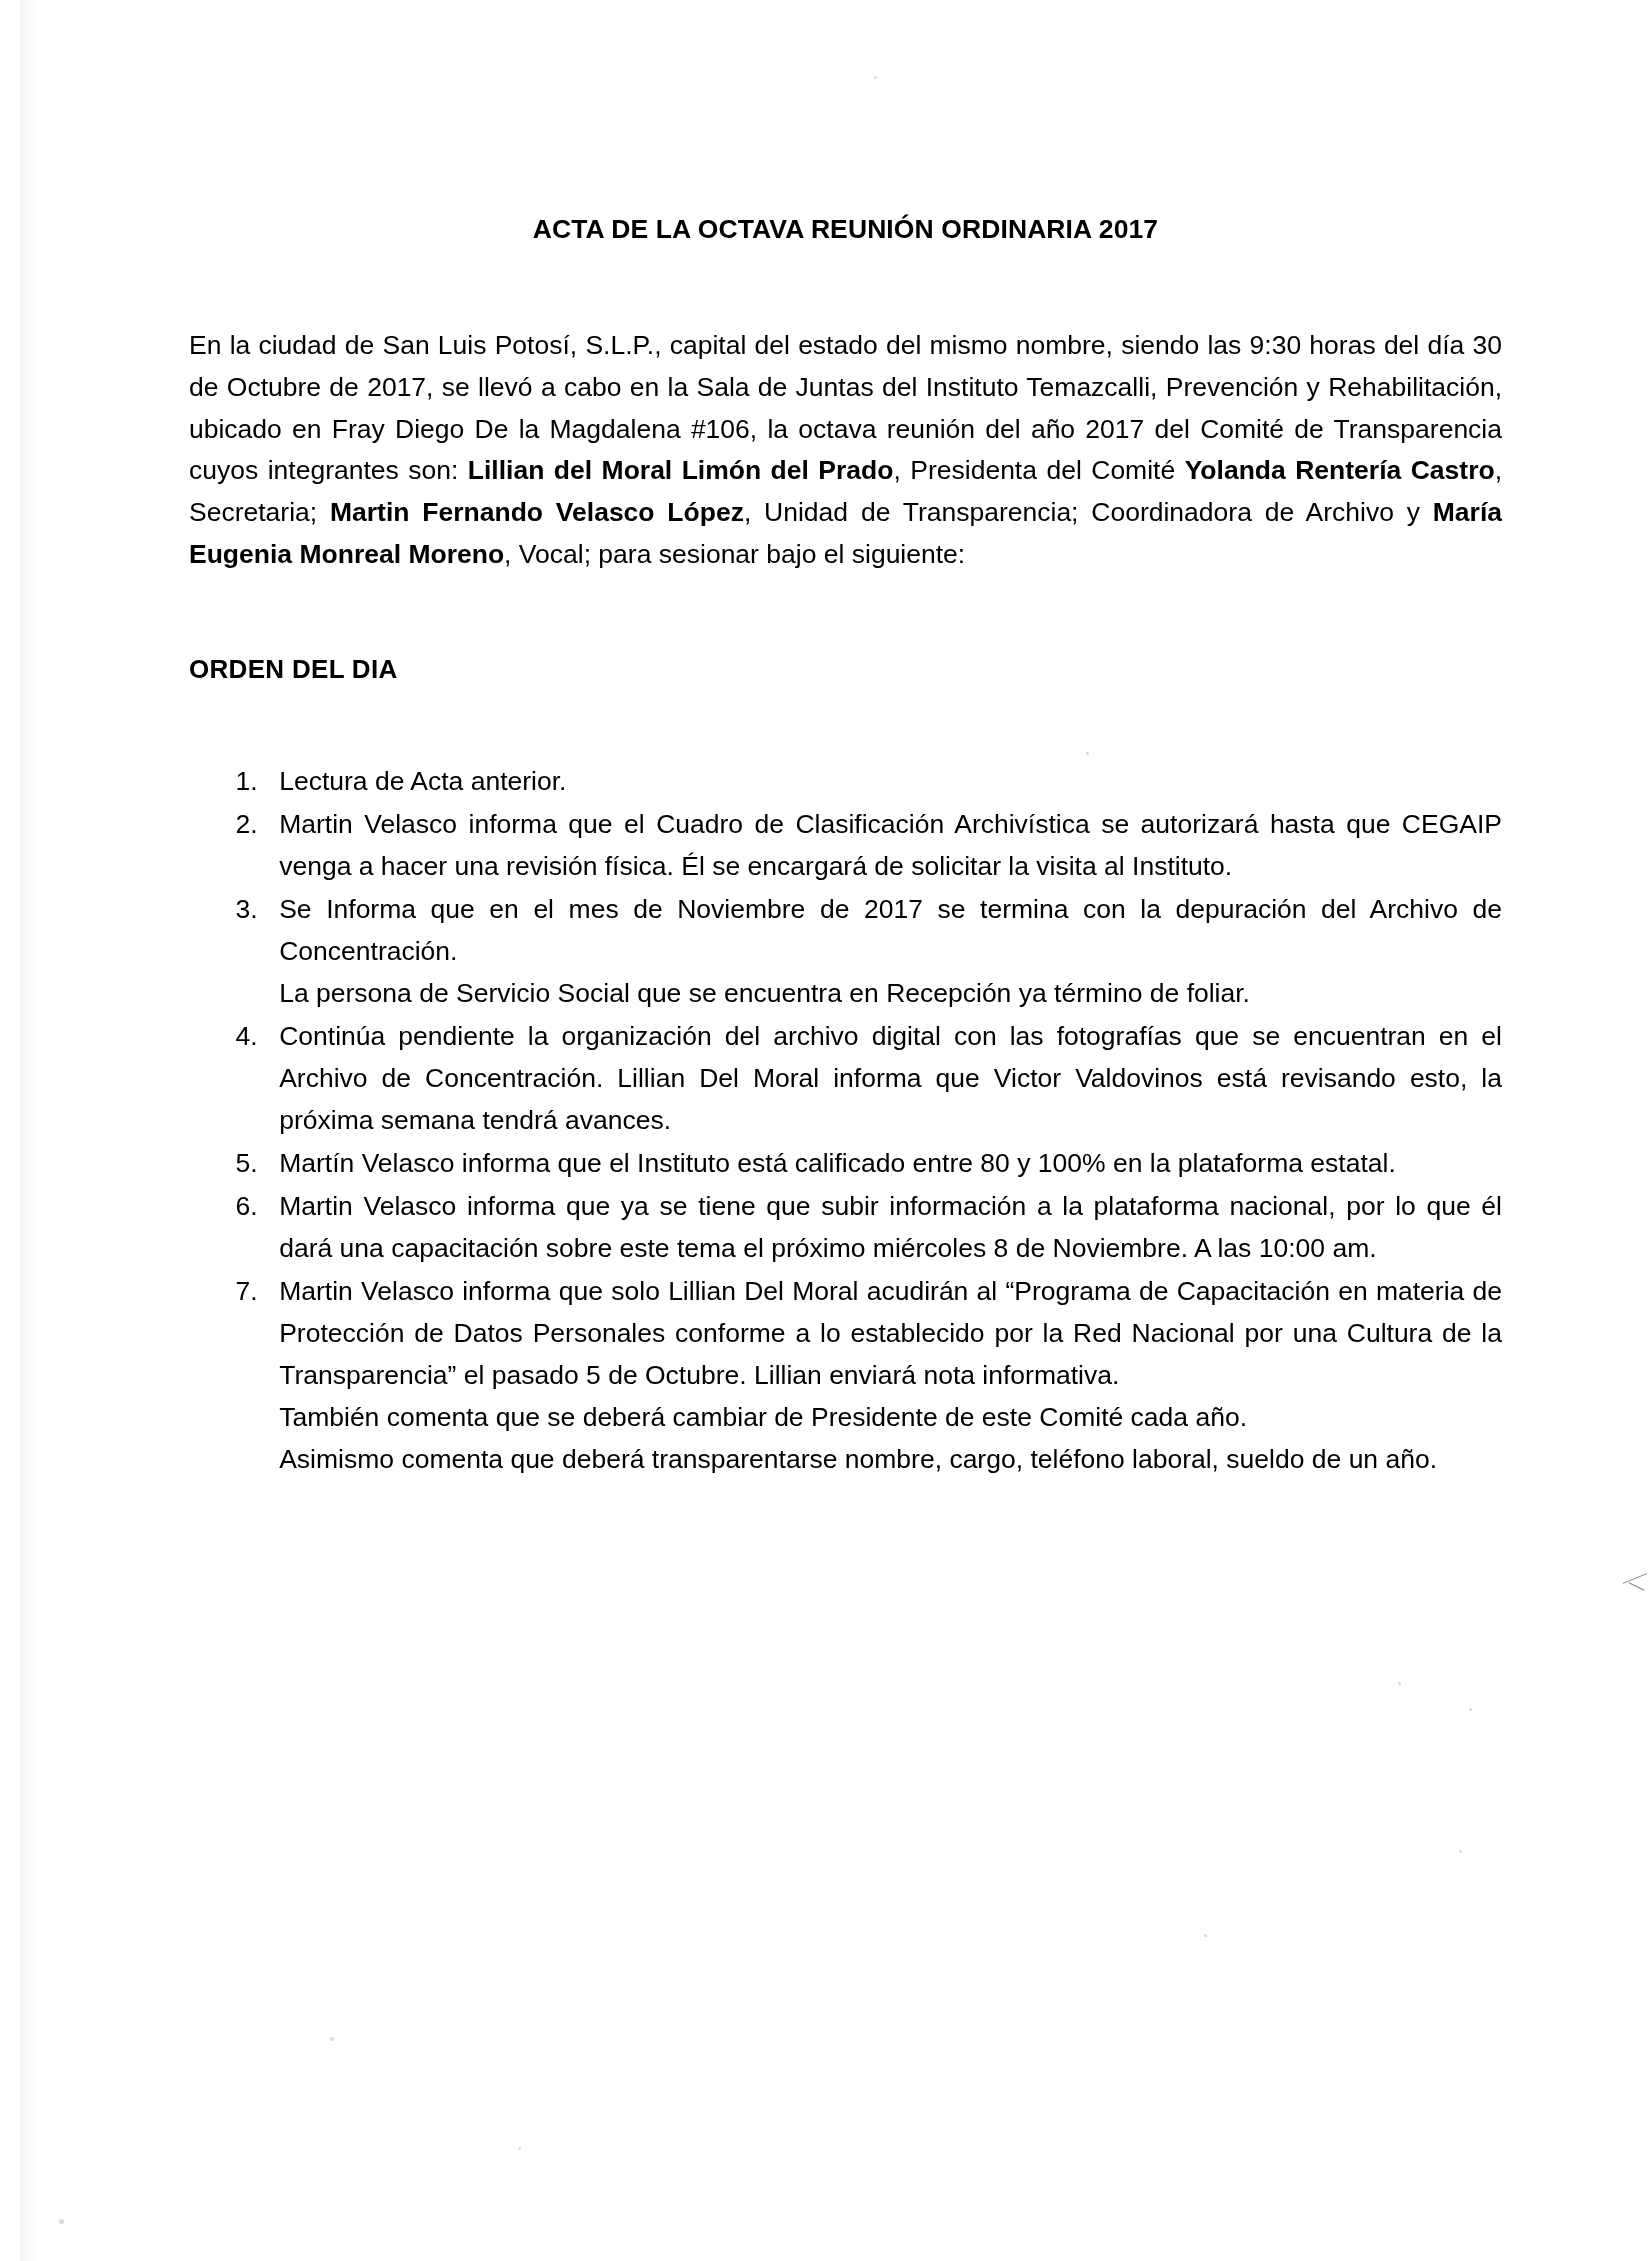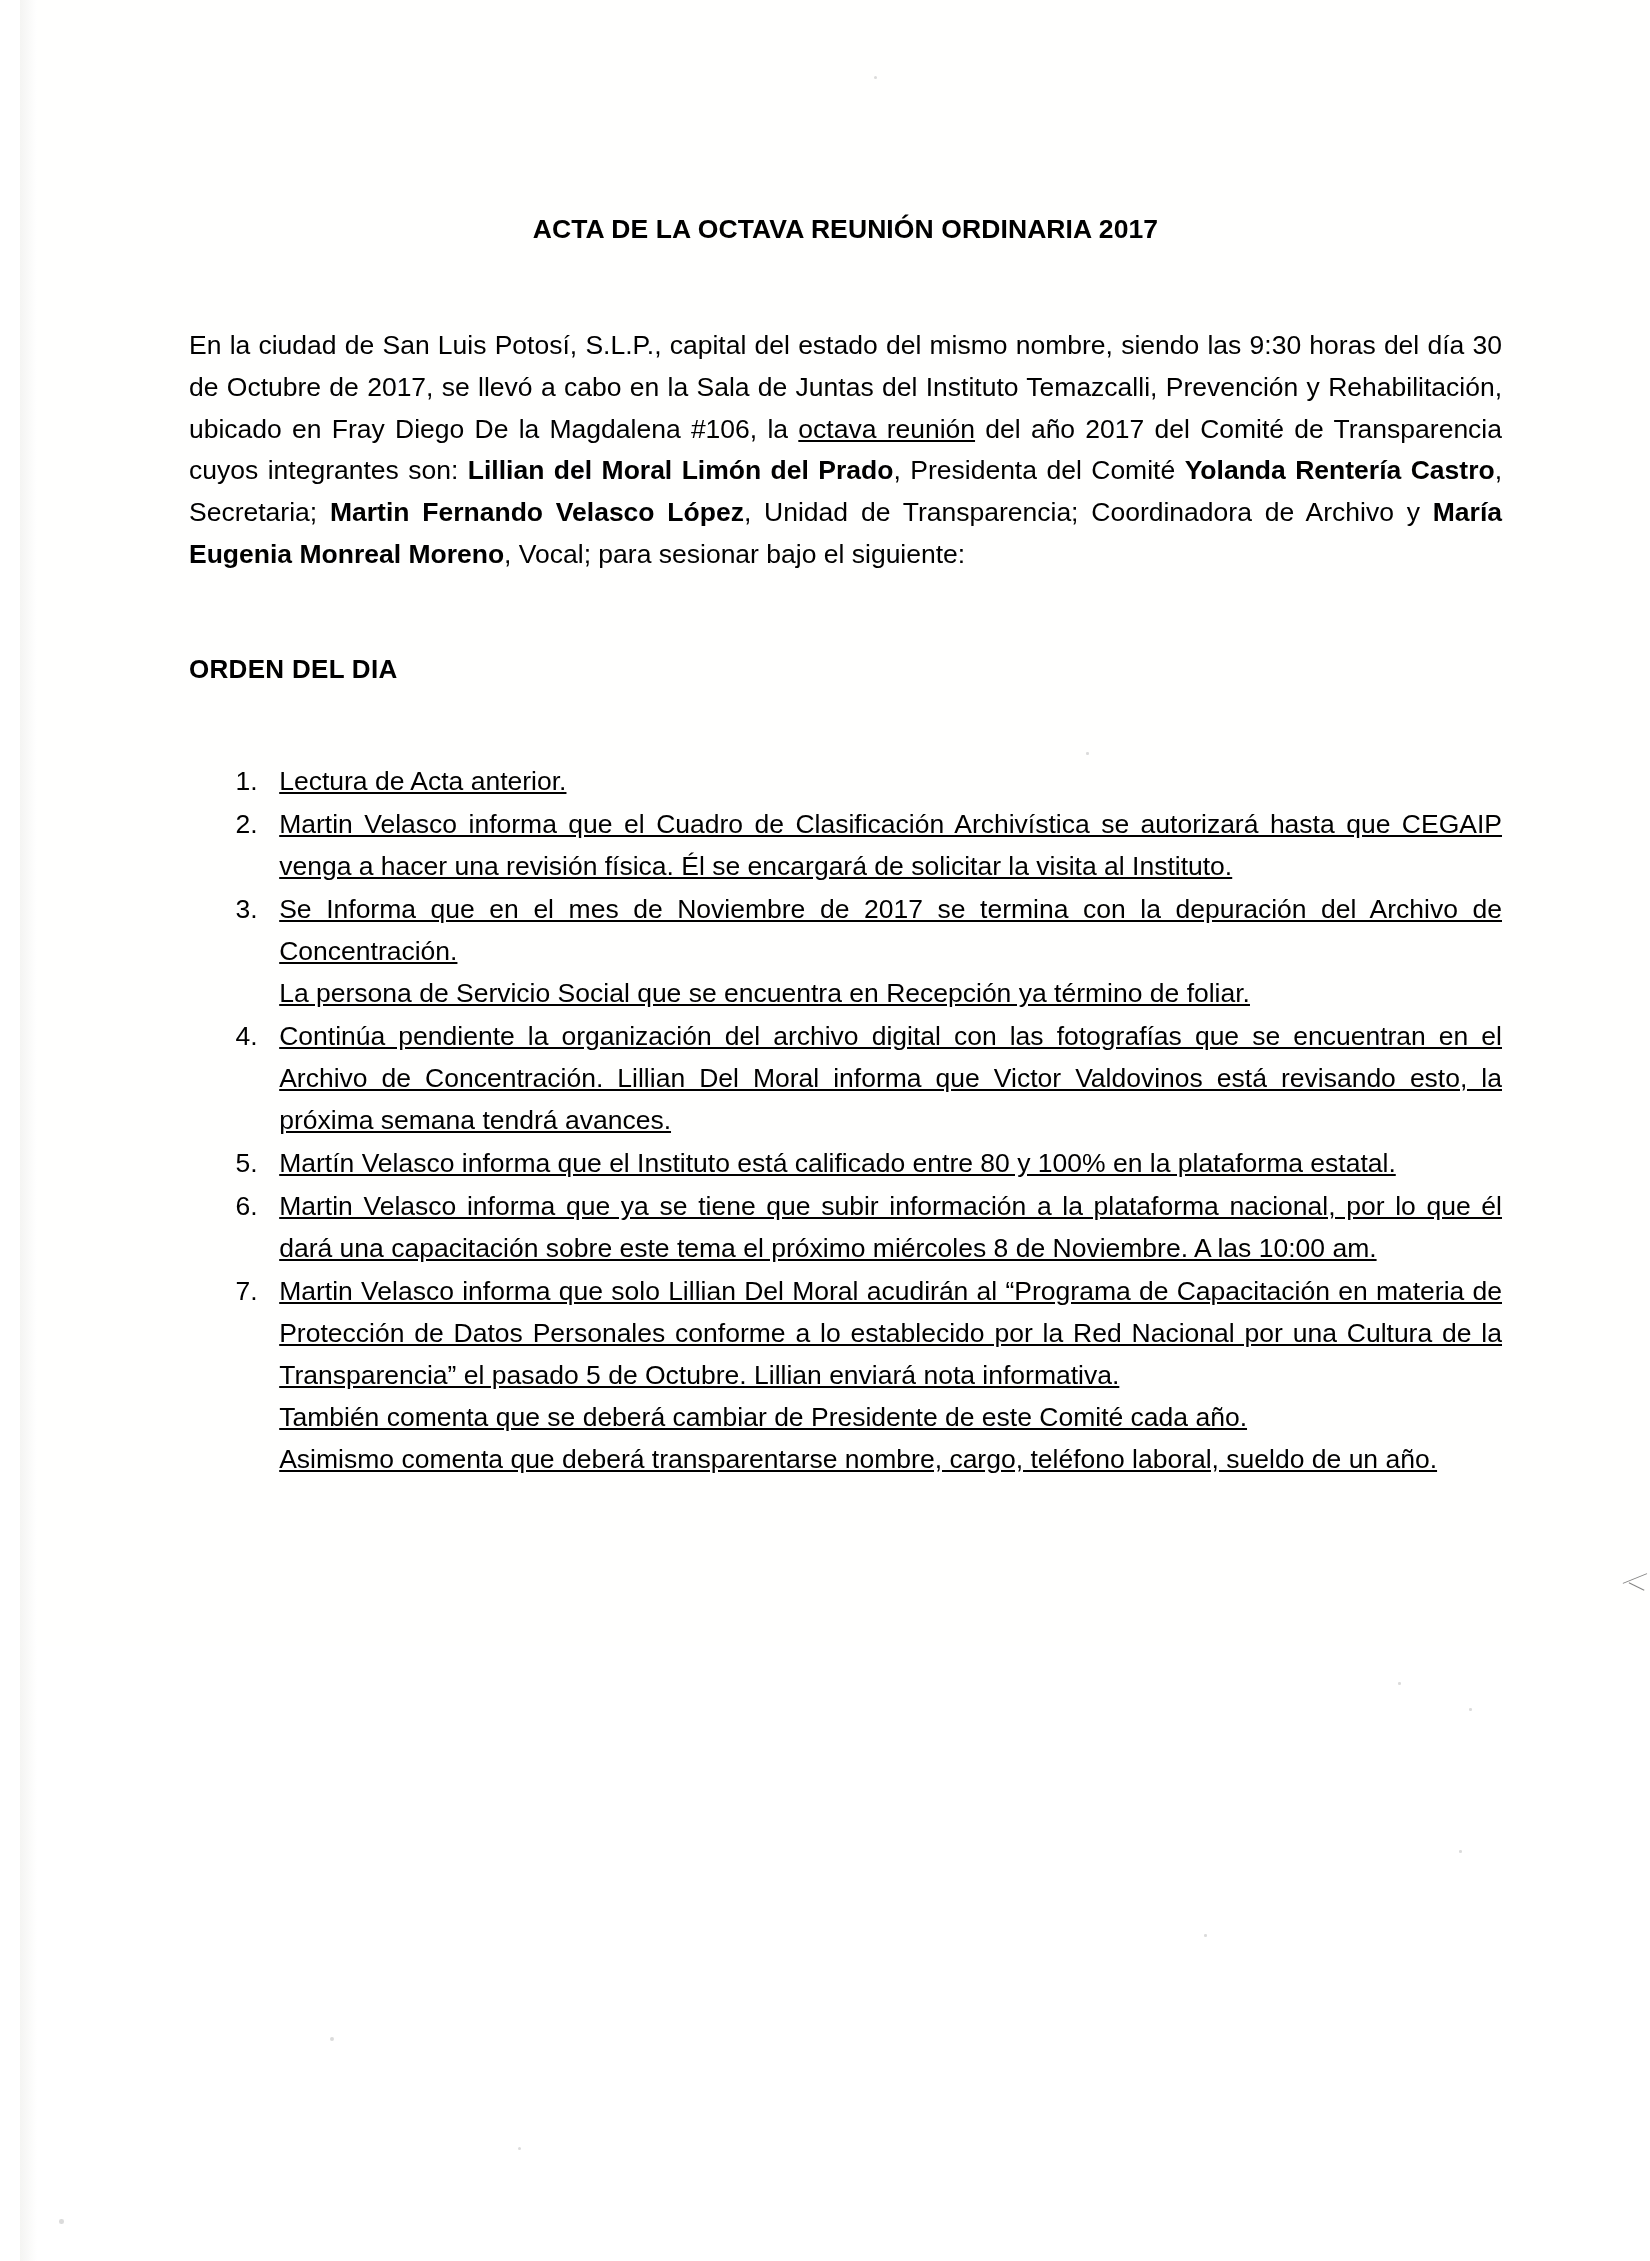--- a/index.html
+++ b/index.html
@@ -89,42 +89,41 @@
   }
 
   .intro {
     margin-top: 78px;
     font-size: 26.5px;
     line-height: 1.58;
     text-align: justify;
     text-justify: inter-word;
   }
   .intro b { font-weight: bold; }
-  .underline { text-decoration: underline; }
+  .underline { }
 
   .orden-title {
     margin-top: 78px;
     text-align: left;
     font-weight: bold;
     font-size: 26px;
     letter-spacing: 0.3px;
   }
 
   ol.agenda {
     margin: 76px 0 0 0;
     padding-left: 76px;
     font-size: 26.5px;
     line-height: 1.58;
   }
   ol.agenda > li {
     margin-bottom: 1.3px;
     padding-left: 14.2px;
     text-align: justify;
     text-justify: inter-word;
-    text-decoration: underline;
   }
   ol.agenda > li::marker {
     font-size: 26.5px;
   }
   .sub-para {
     display: block;
     text-align: justify;
     text-justify: inter-word;
   }
 </style>

